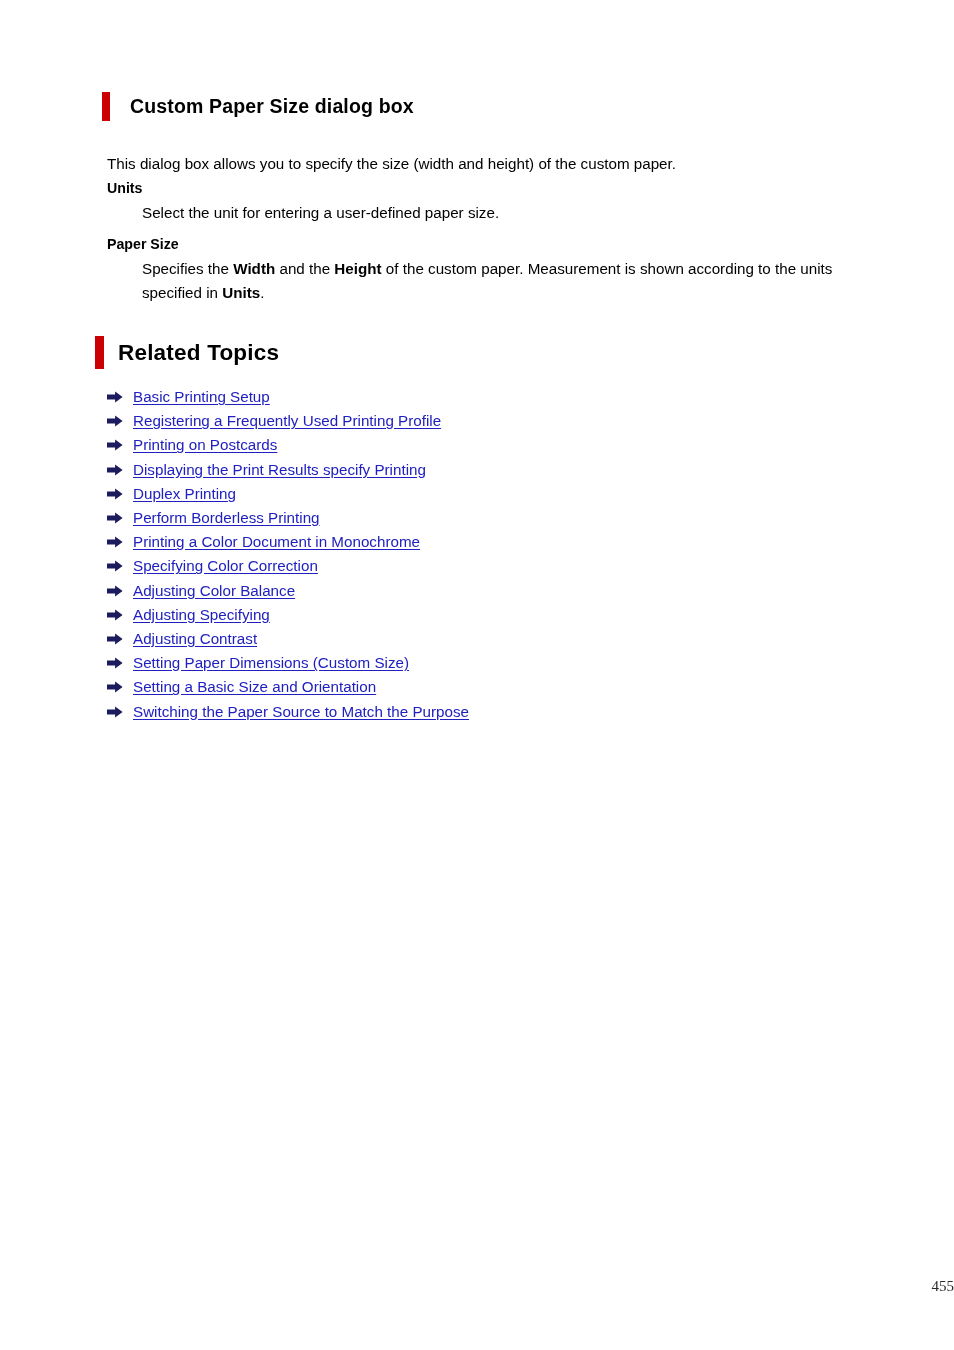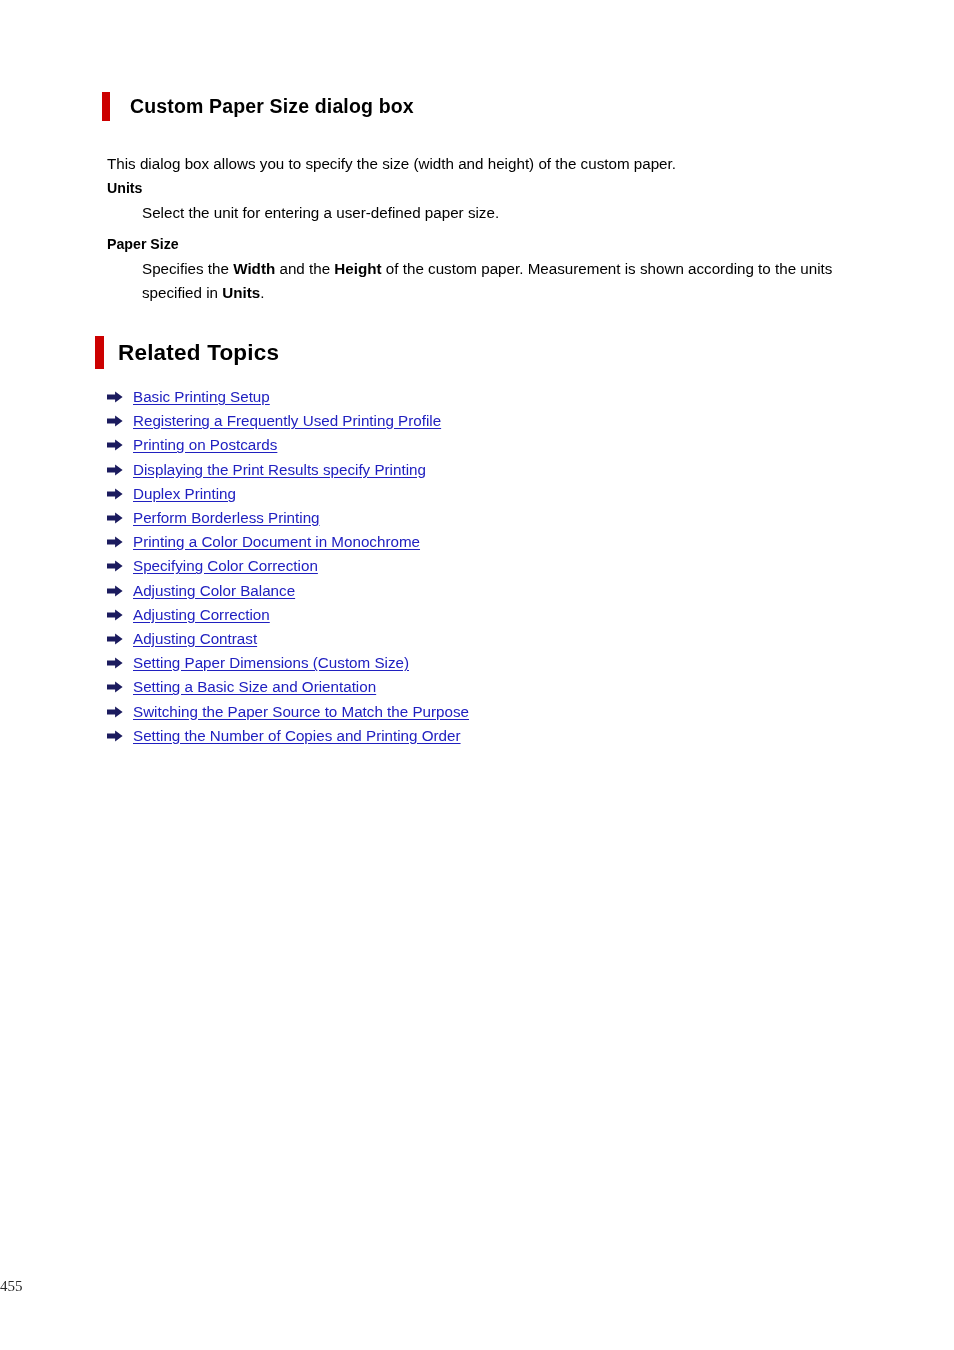--- a/index.html
+++ b/index.html
@@ -143,21 +143,21 @@
     cursor: pointer;
     white-space: nowrap;
   }
 
   
   .page-number {
     position: absolute;
     left: 0;
     right: 0;
     top: 1278px;
-    text-align: left;
+    text-align: right;
     font-family: "Liberation Serif", serif;
     font-size: 15px;
     color: #2a2a2a;
   }
 </style>
 </head>
 <body>
 
 <div class="page">
 
@@ -231,21 +231,21 @@
       <li class="link-row">
         <svg class="arrow-icon" viewBox="0 0 16 12">
           <path d="M0 3.6 H8.1 V0.6 L15.6 6 L8.1 11.4 V8.4 H0 Z" fill="#1b1b5e"></path>
         </svg>
         <span class="link-text">Adjusting Color Balance</span>
       </li>
       <li class="link-row">
         <svg class="arrow-icon" viewBox="0 0 16 12">
           <path d="M0 3.6 H8.1 V0.6 L15.6 6 L8.1 11.4 V8.4 H0 Z" fill="#1b1b5e"></path>
         </svg>
-        <span class="link-text">Adjusting Correction</span>
+        <span class="link-text">Adjusting Specifying</span>
       </li>
       <li class="link-row">
         <svg class="arrow-icon" viewBox="0 0 16 12">
           <path d="M0 3.6 H8.1 V0.6 L15.6 6 L8.1 11.4 V8.4 H0 Z" fill="#1b1b5e"></path>
         </svg>
         <span class="link-text">Adjusting Contrast</span>
       </li>
       <li class="link-row">
         <svg class="arrow-icon" viewBox="0 0 16 12">
           <path d="M0 3.6 H8.1 V0.6 L15.6 6 L8.1 11.4 V8.4 H0 Z" fill="#1b1b5e"></path>
@@ -257,23 +257,17 @@
           <path d="M0 3.6 H8.1 V0.6 L15.6 6 L8.1 11.4 V8.4 H0 Z" fill="#1b1b5e"></path>
         </svg>
         <span class="link-text">Setting a Basic Size and Orientation</span>
       </li>
       <li class="link-row">
         <svg class="arrow-icon" viewBox="0 0 16 12">
           <path d="M0 3.6 H8.1 V0.6 L15.6 6 L8.1 11.4 V8.4 H0 Z" fill="#1b1b5e"></path>
         </svg>
         <span class="link-text">Switching the Paper Source to Match the Purpose</span>
       </li>
-      <li class="link-row">
-        <svg class="arrow-icon" viewBox="0 0 16 12">
-          <path d="M0 3.6 H8.1 V0.6 L15.6 6 L8.1 11.4 V8.4 H0 Z" fill="#1b1b5e"></path>
-        </svg>
-        <span class="link-text">Setting the Number of Copies and Printing Order</span>
-      </li>
     </ul>
 
   <div class="page-number">455</div>
 
 </div>
 
 </body></html>

